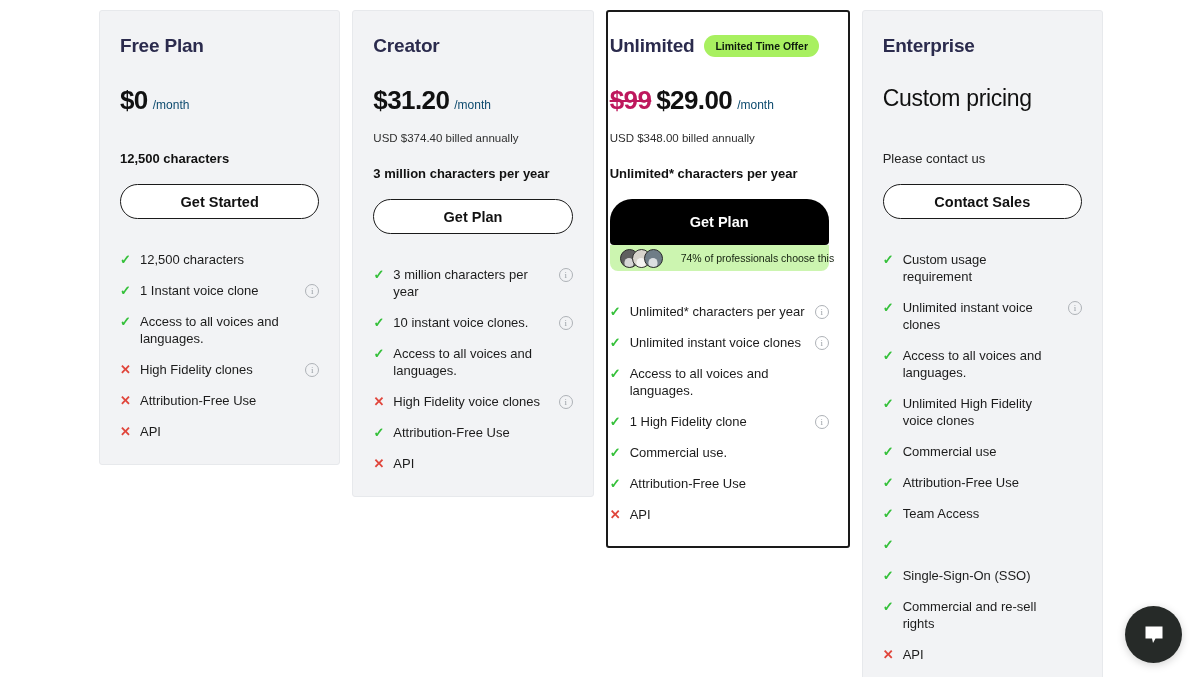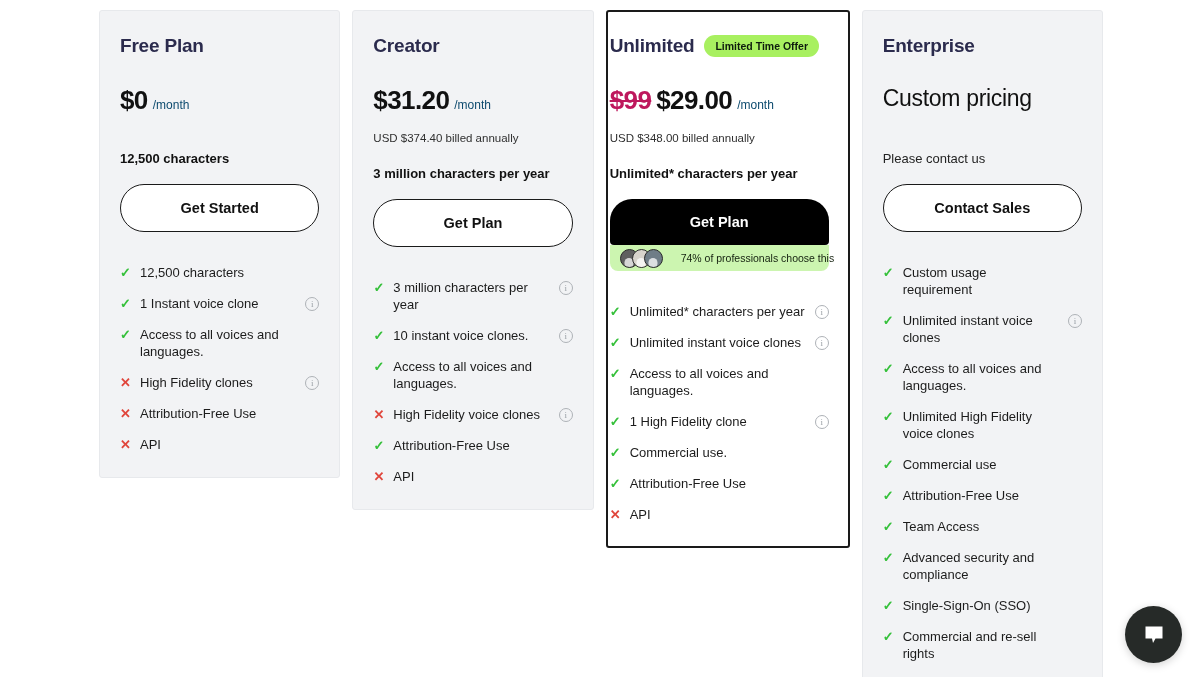--- a/index.html
+++ b/index.html
@@ -113,21 +113,21 @@
   .quota-line.light { font-weight: normal; color: #232323; }
 
   
   .cta-wrap { margin-top: 18px; }
 
   .cta-button {
     width: 100%;
     display: flex;
     align-items: center;
     justify-content: center;
-    height: 48px;
+    height: 35px;
     border-radius: 24px;
     border: 1.5px solid #1a1a1a;
     background: #ffffff;
     color: #111111;
     font-size: 14.5px;
     font-weight: bold;
     cursor: pointer;
     font-family: "Liberation Sans", sans-serif;
   }
 
@@ -445,21 +445,20 @@
           <span class="feature-text">Attribution-Free Use</span>
           <span class="info-icon hidden">i</span>
         </div>
         <div class="feature-row">
           <span class="mark yes">✓</span>
           <span class="feature-text">Team Access</span>
           <span class="info-icon hidden">i</span>
         </div>
         <div class="feature-row">
           <span class="mark yes">✓</span>
-          <span class="feature-text">Advanced security and compliance</span>
           <span class="info-icon hidden">i</span>
         </div>
         <div class="feature-row">
           <span class="mark yes">✓</span>
           <span class="feature-text">Single-Sign-On (SSO)</span>
           <span class="info-icon hidden">i</span>
         </div>
         <div class="feature-row">
           <span class="mark yes">✓</span>
           <span class="feature-text">Commercial and re-sell rights</span>

